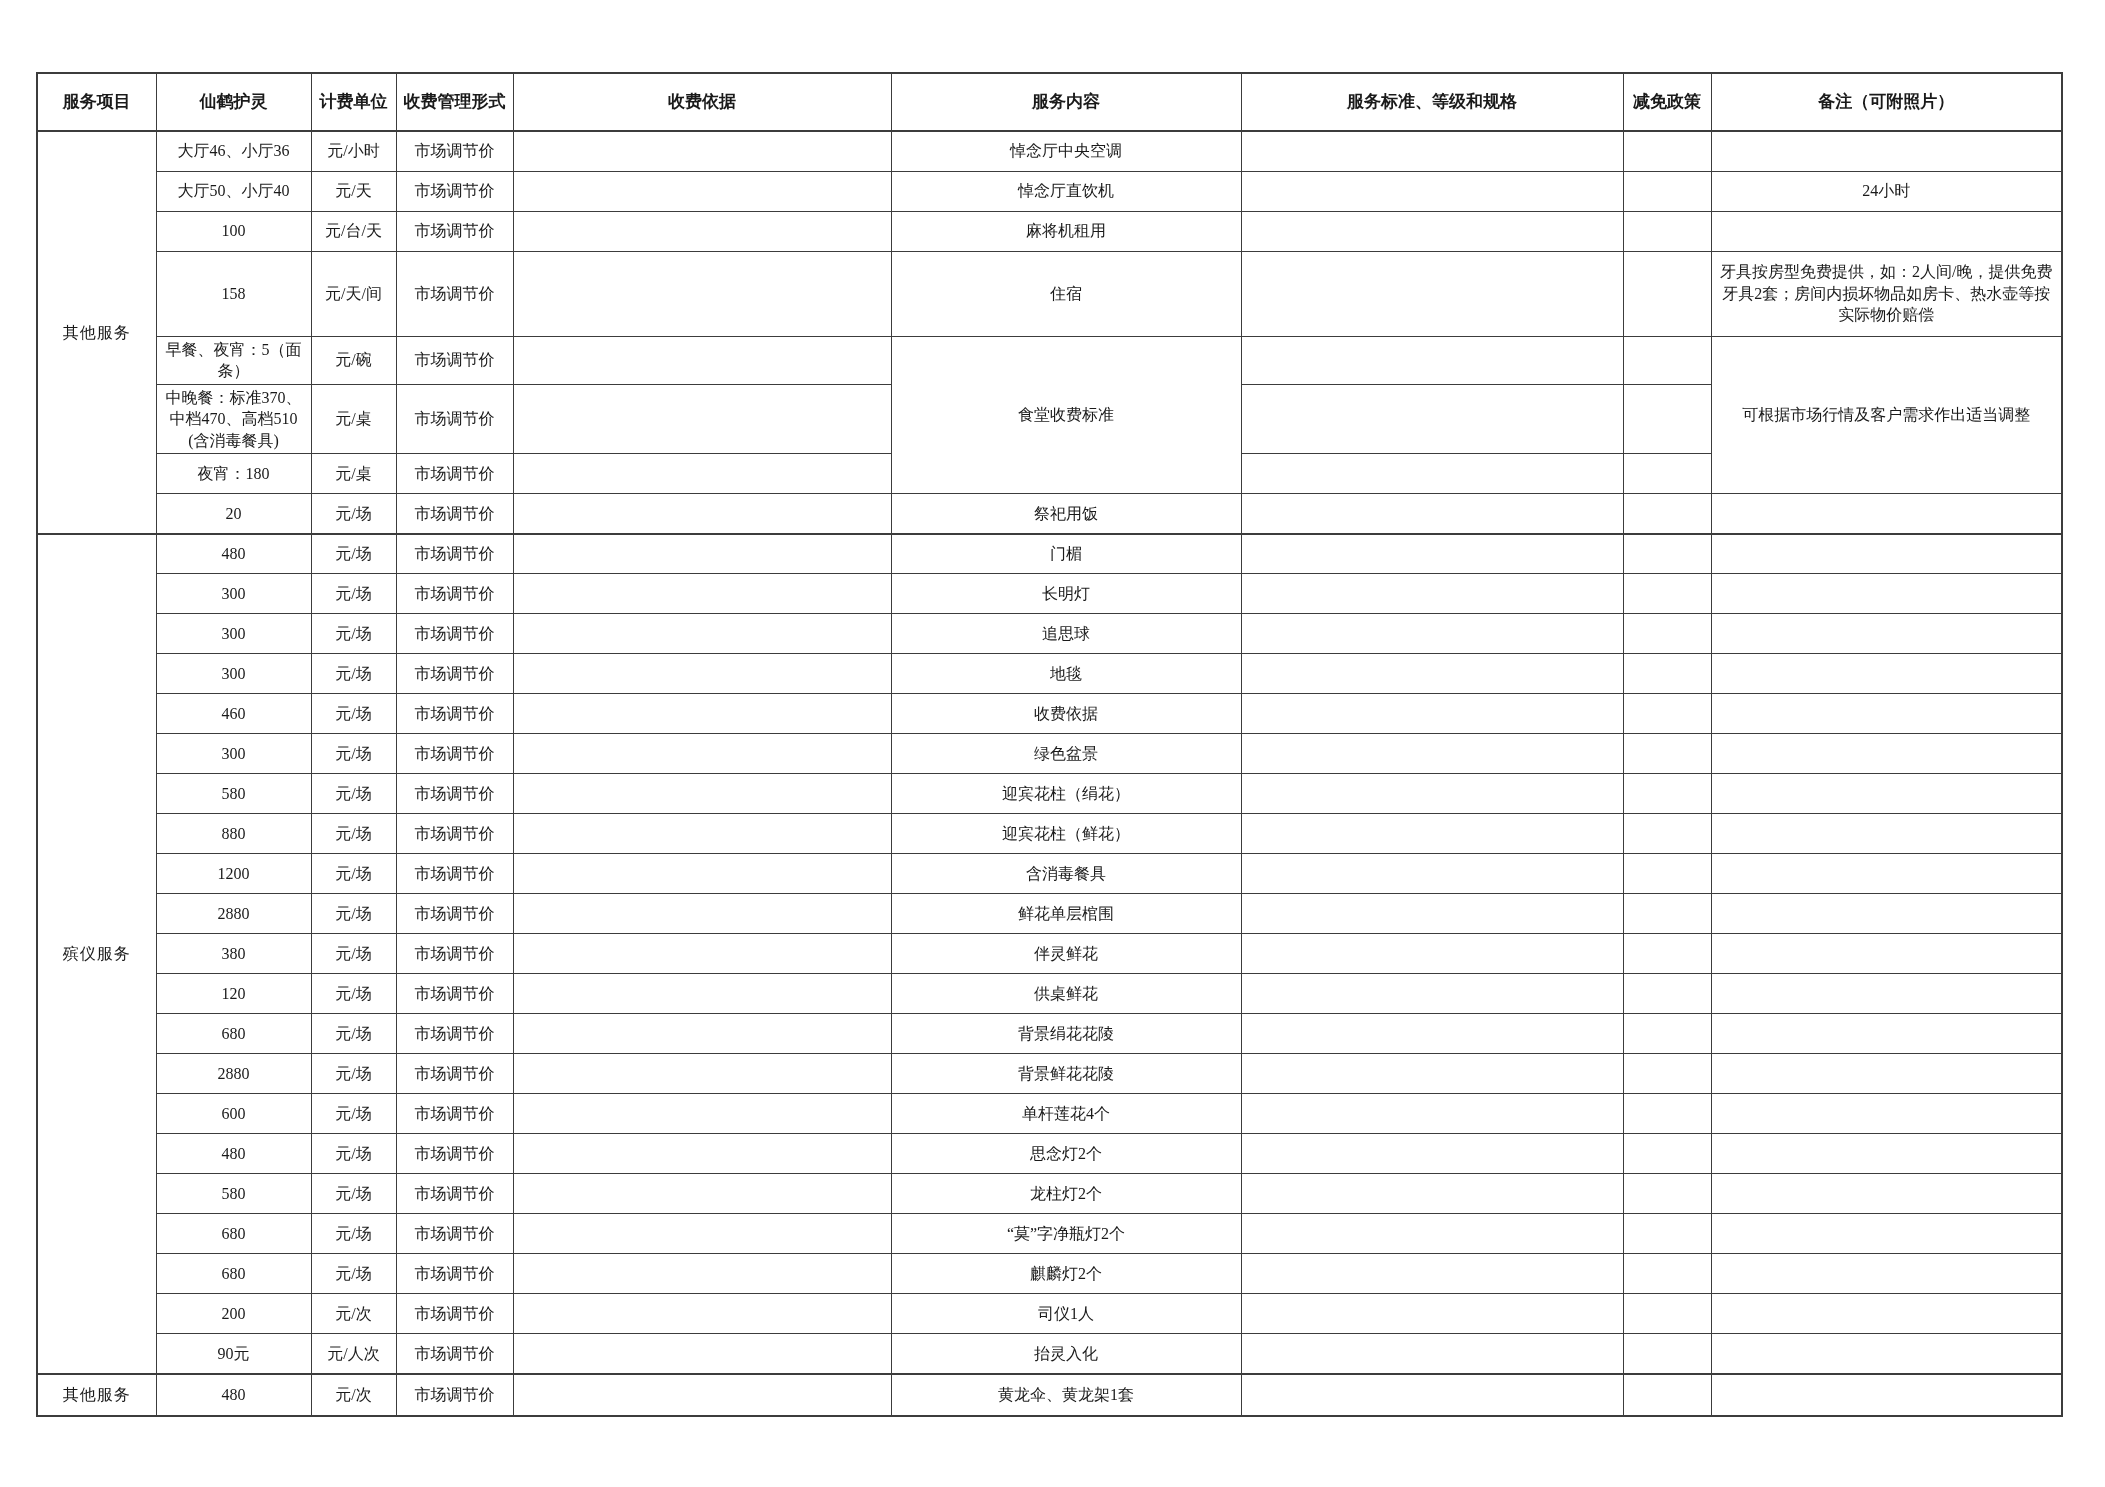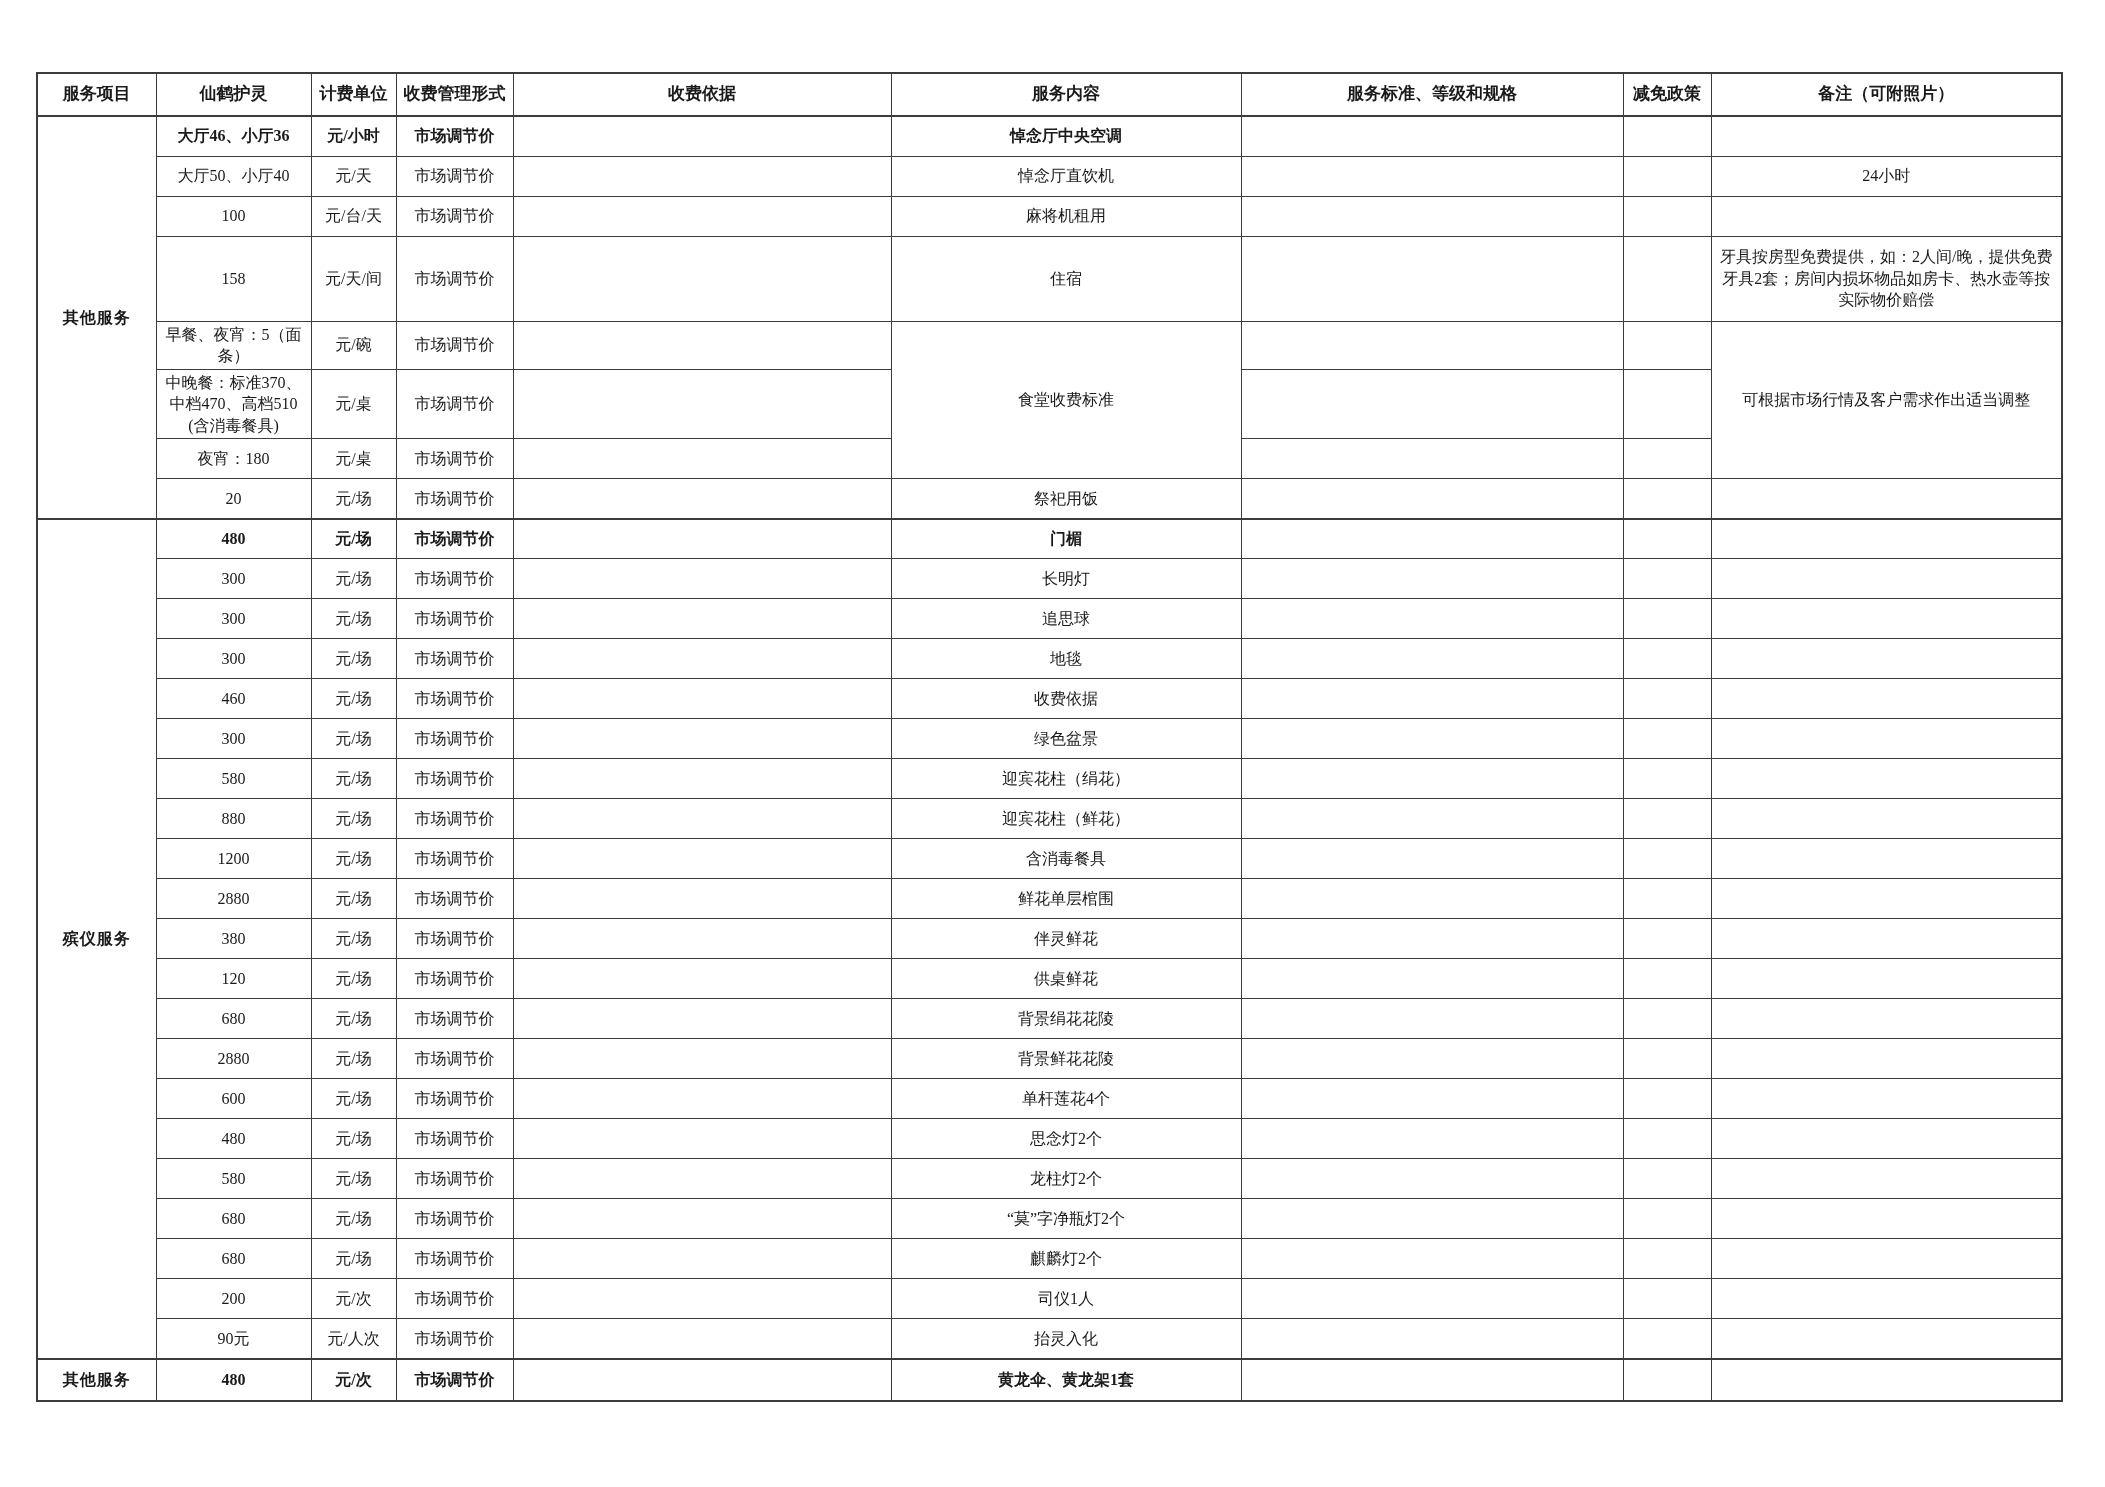--- a/index.html
+++ b/index.html
@@ -1,26 +1,26 @@
 <!DOCTYPE html>
 <html><head>
 <meta charset="utf-8">
 <style>
   html,body{margin:0;padding:0;background:#ffffff;}
   body{width:2105px;height:1487px;position:relative;font-family:"Liberation Serif","DejaVu Serif",serif;color:#1a1a1a;}
   table.fee{position:absolute;left:36px;top:72px;width:2025px;border-collapse:collapse;table-layout:fixed;background:#fff;}
   table.fee{border:2px solid #3c3c3c;}
   table.fee td, table.fee th{border:1px solid #3c3c3c;text-align:center;vertical-align:middle;font-size:16px;line-height:1.35;padding:2px 4px;overflow:hidden;word-break:break-all;}
   table.fee th{font-weight:bold;font-size:17px;border-bottom:2px solid #3c3c3c;}
-  tr.hdr{height:43px;}
+  tr.hdr{height:58px;}
   tr.h40{height:40px;}
   tr.h42{height:42px;}
   tr.h60{height:60px;font-family:Liberation Serif, serif;}
   tr.h85{height:85px;}
-  tr.sec td{border-top:2px solid #3c3c3c;font-weight:bold;}
+  tr.sec td{border-top:2px solid #3c3c3c;}
   td.small{font-size:13px;line-height:1.3;padding:1px 2px;}
   td.med{font-size:14.5px;line-height:1.35;}
   td.remark{font-size:15px;line-height:1.45;padding:2px 6px;}
   td.seclabel{font-size:17px;letter-spacing:1px;}
 </style>
 </head>
 <body>
 
 <table class="fee">
   <colgroup>

